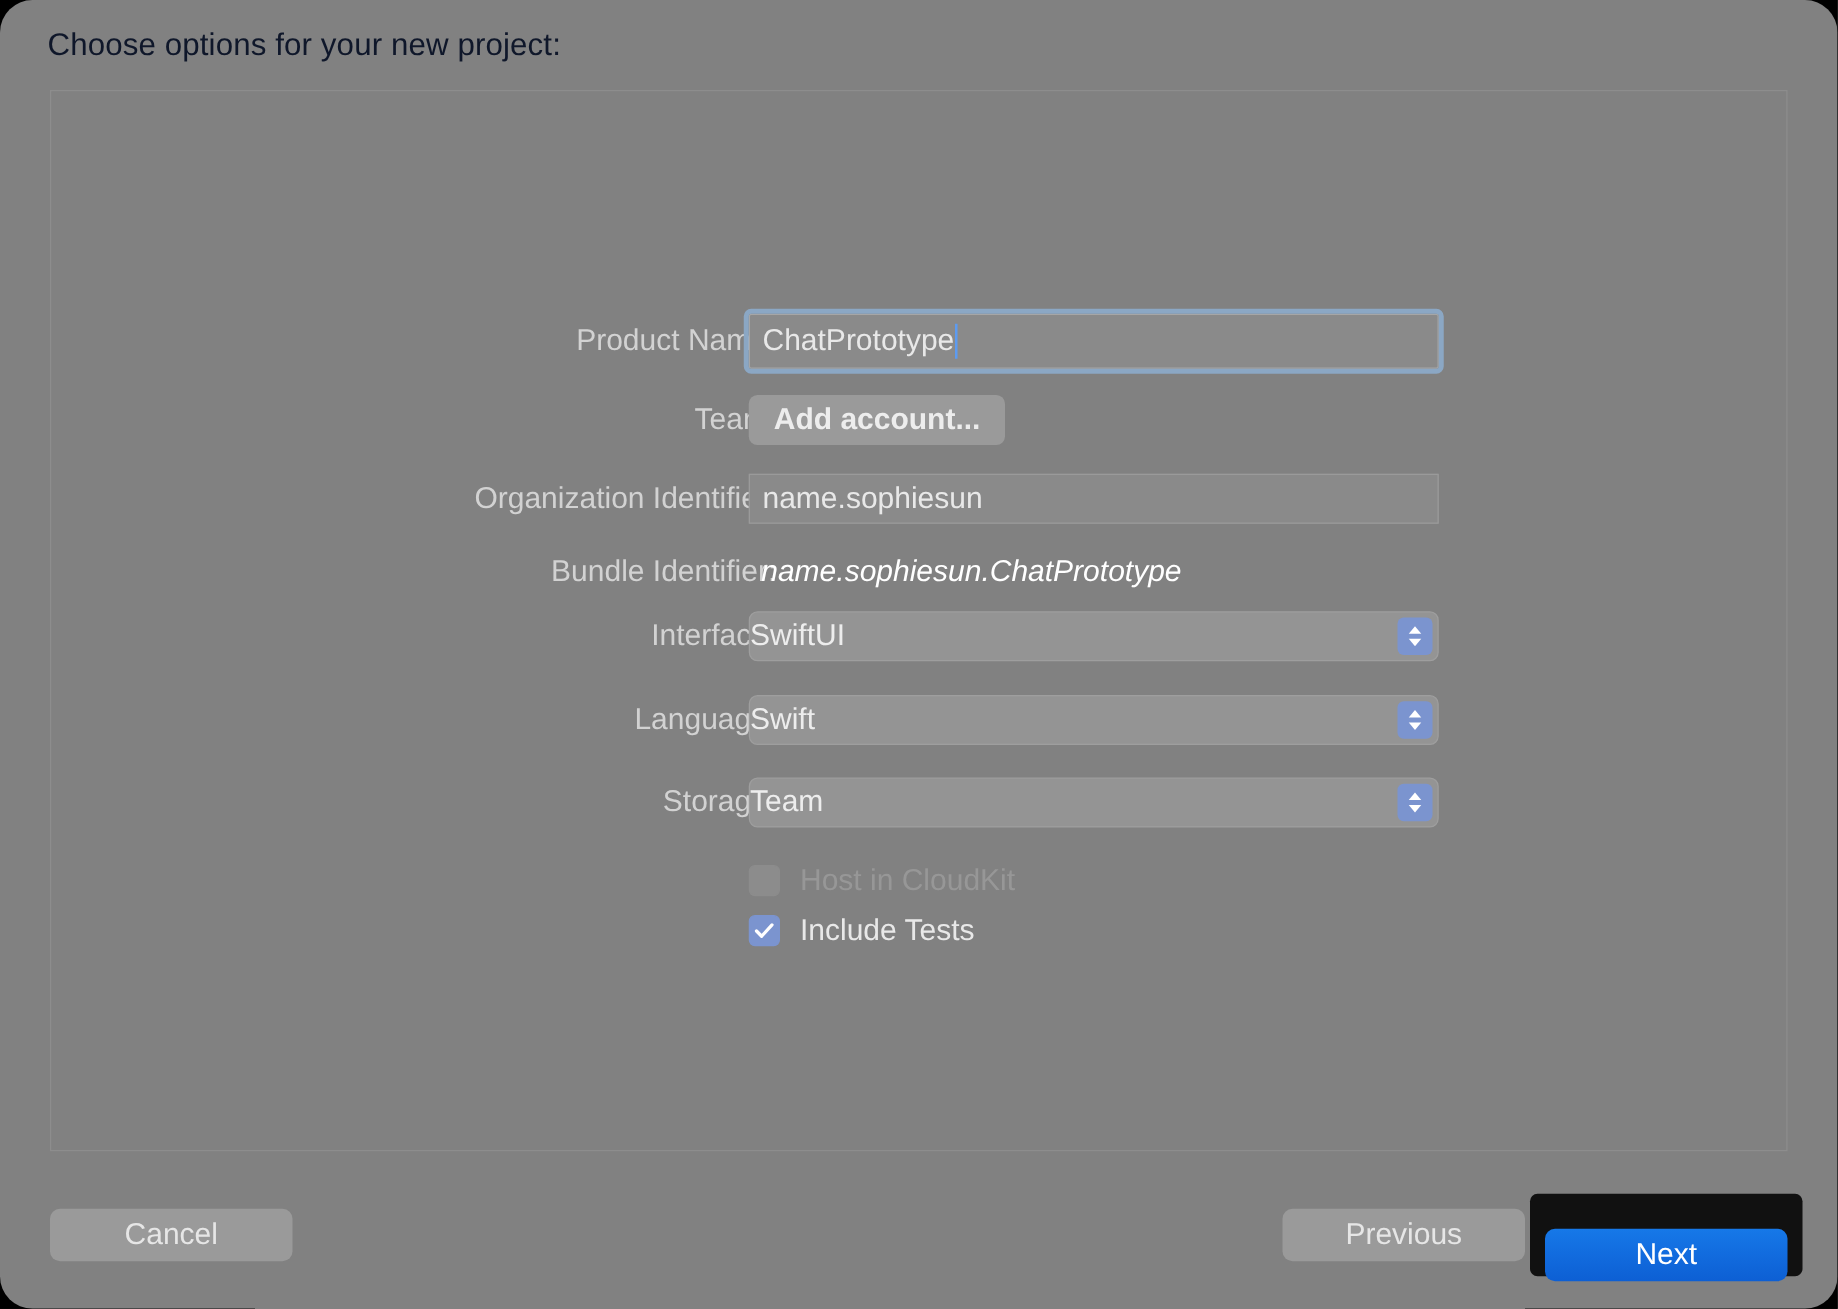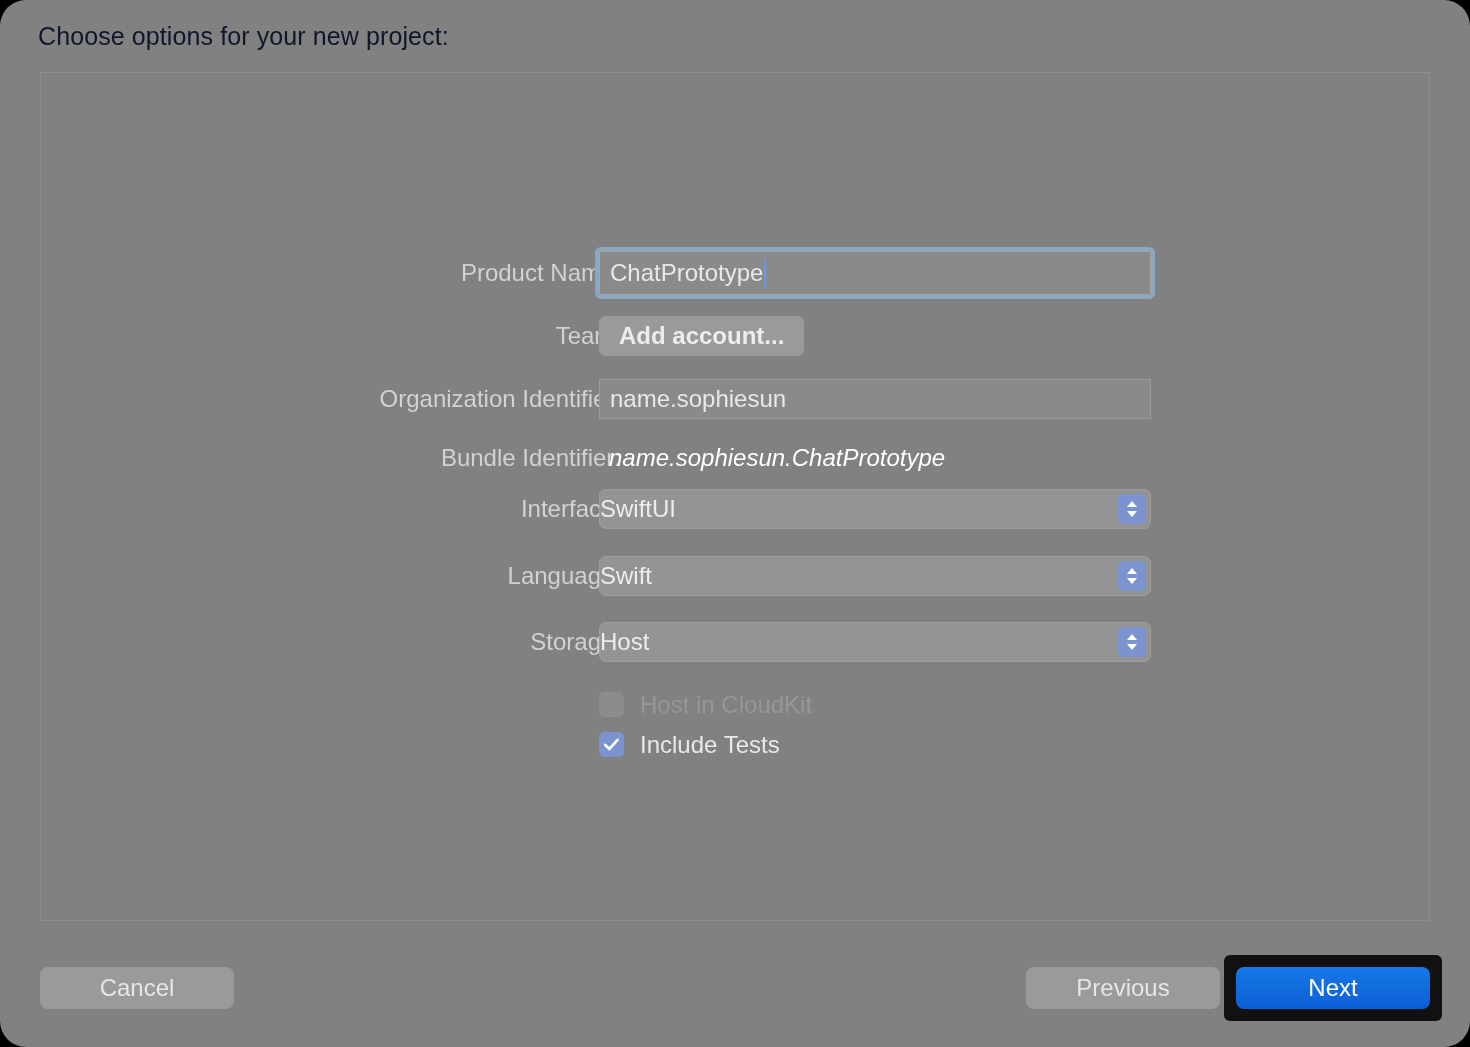--- a/index.html
+++ b/index.html
@@ -337,21 +337,21 @@
                 </svg>
               </span>
             </div>
           </div>
         </div>
 
         <div class="row" style="top:549px; height:40px;">
           <div class="fld-label">Storage:</div>
           <div class="fld-control">
             <div class="popup">
-              <span class="popup-label">Host</span>
+              <span class="popup-label">Team</span>
               <span class="popup-arrows">
                 <svg width="18" height="22" viewBox="0 0 18 22" aria-hidden="true">
                   <path d="M9 3 L14 9 L4 9 Z" fill="#ffffff"></path>
                   <path d="M9 19 L14 13 L4 13 Z" fill="#ffffff"></path>
                 </svg>
               </span>
             </div>
           </div>
         </div>
 
@@ -373,18 +373,18 @@
     </div>
 
     <div class="bottom-bar">
 
       <button class="btn btn-secondary" style="left:40px; top:22px; width:194px;">Cancel</button>
 
       <button class="btn btn-secondary" style="left:1026px; top:22px; width:194px;">Previous</button>
 
       <div class="focus-highlight" style="left:1224px; top:10px; width:218px; height:66px;"></div>
 
-      <button class="btn btn-primary" style="left:1236px; top:22px; width:194px;">Next</button>
+      <button class="btn btn-primary" style="left:1236px; top:38px; width:194px;">Next</button>
 
     </div>
 
   </div>
 </div>
 
 </body></html>

